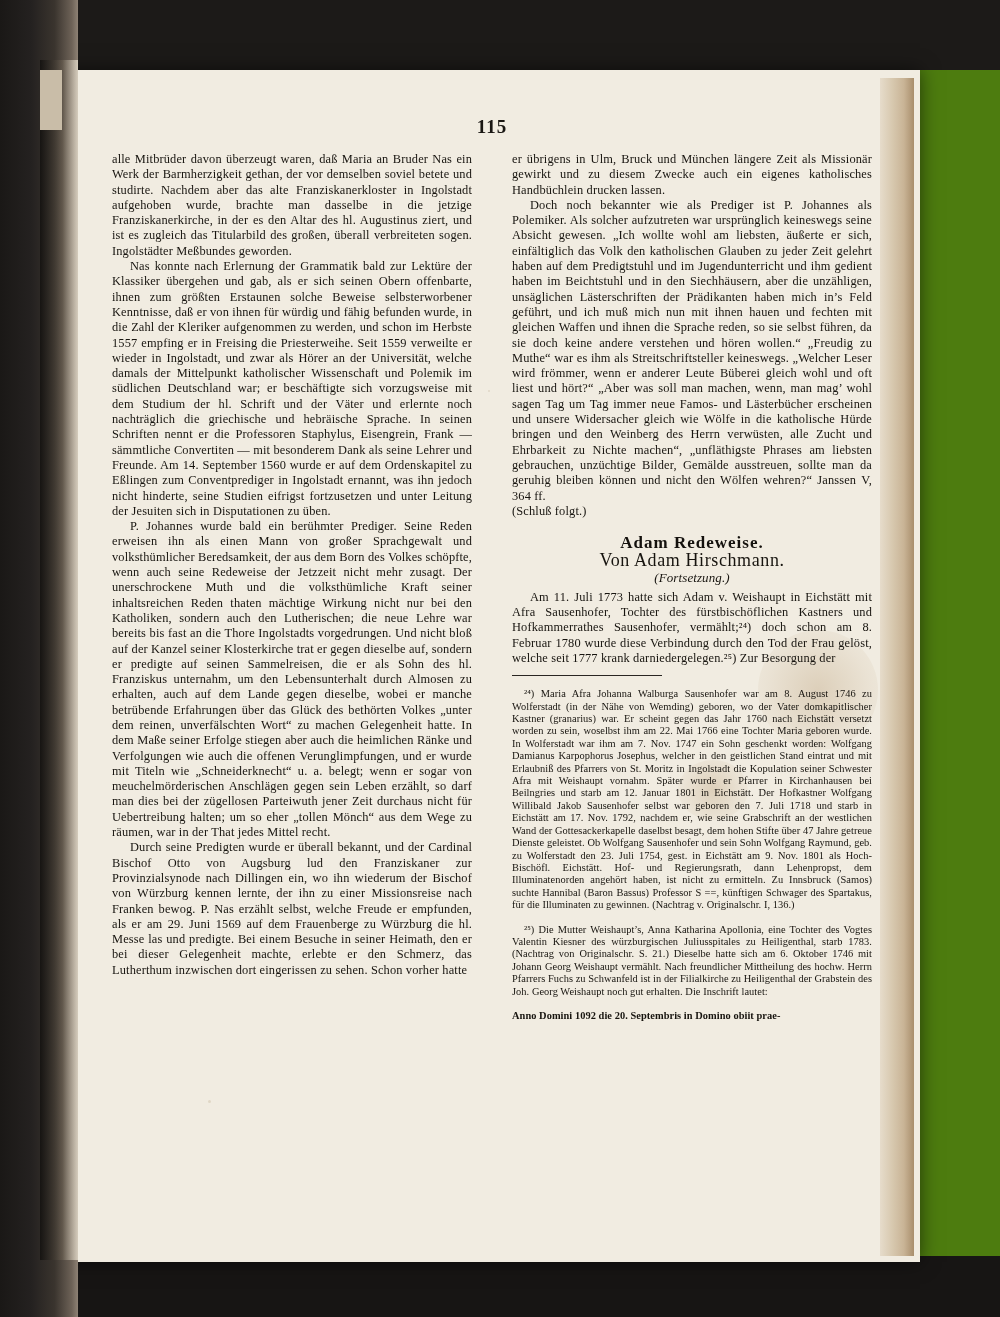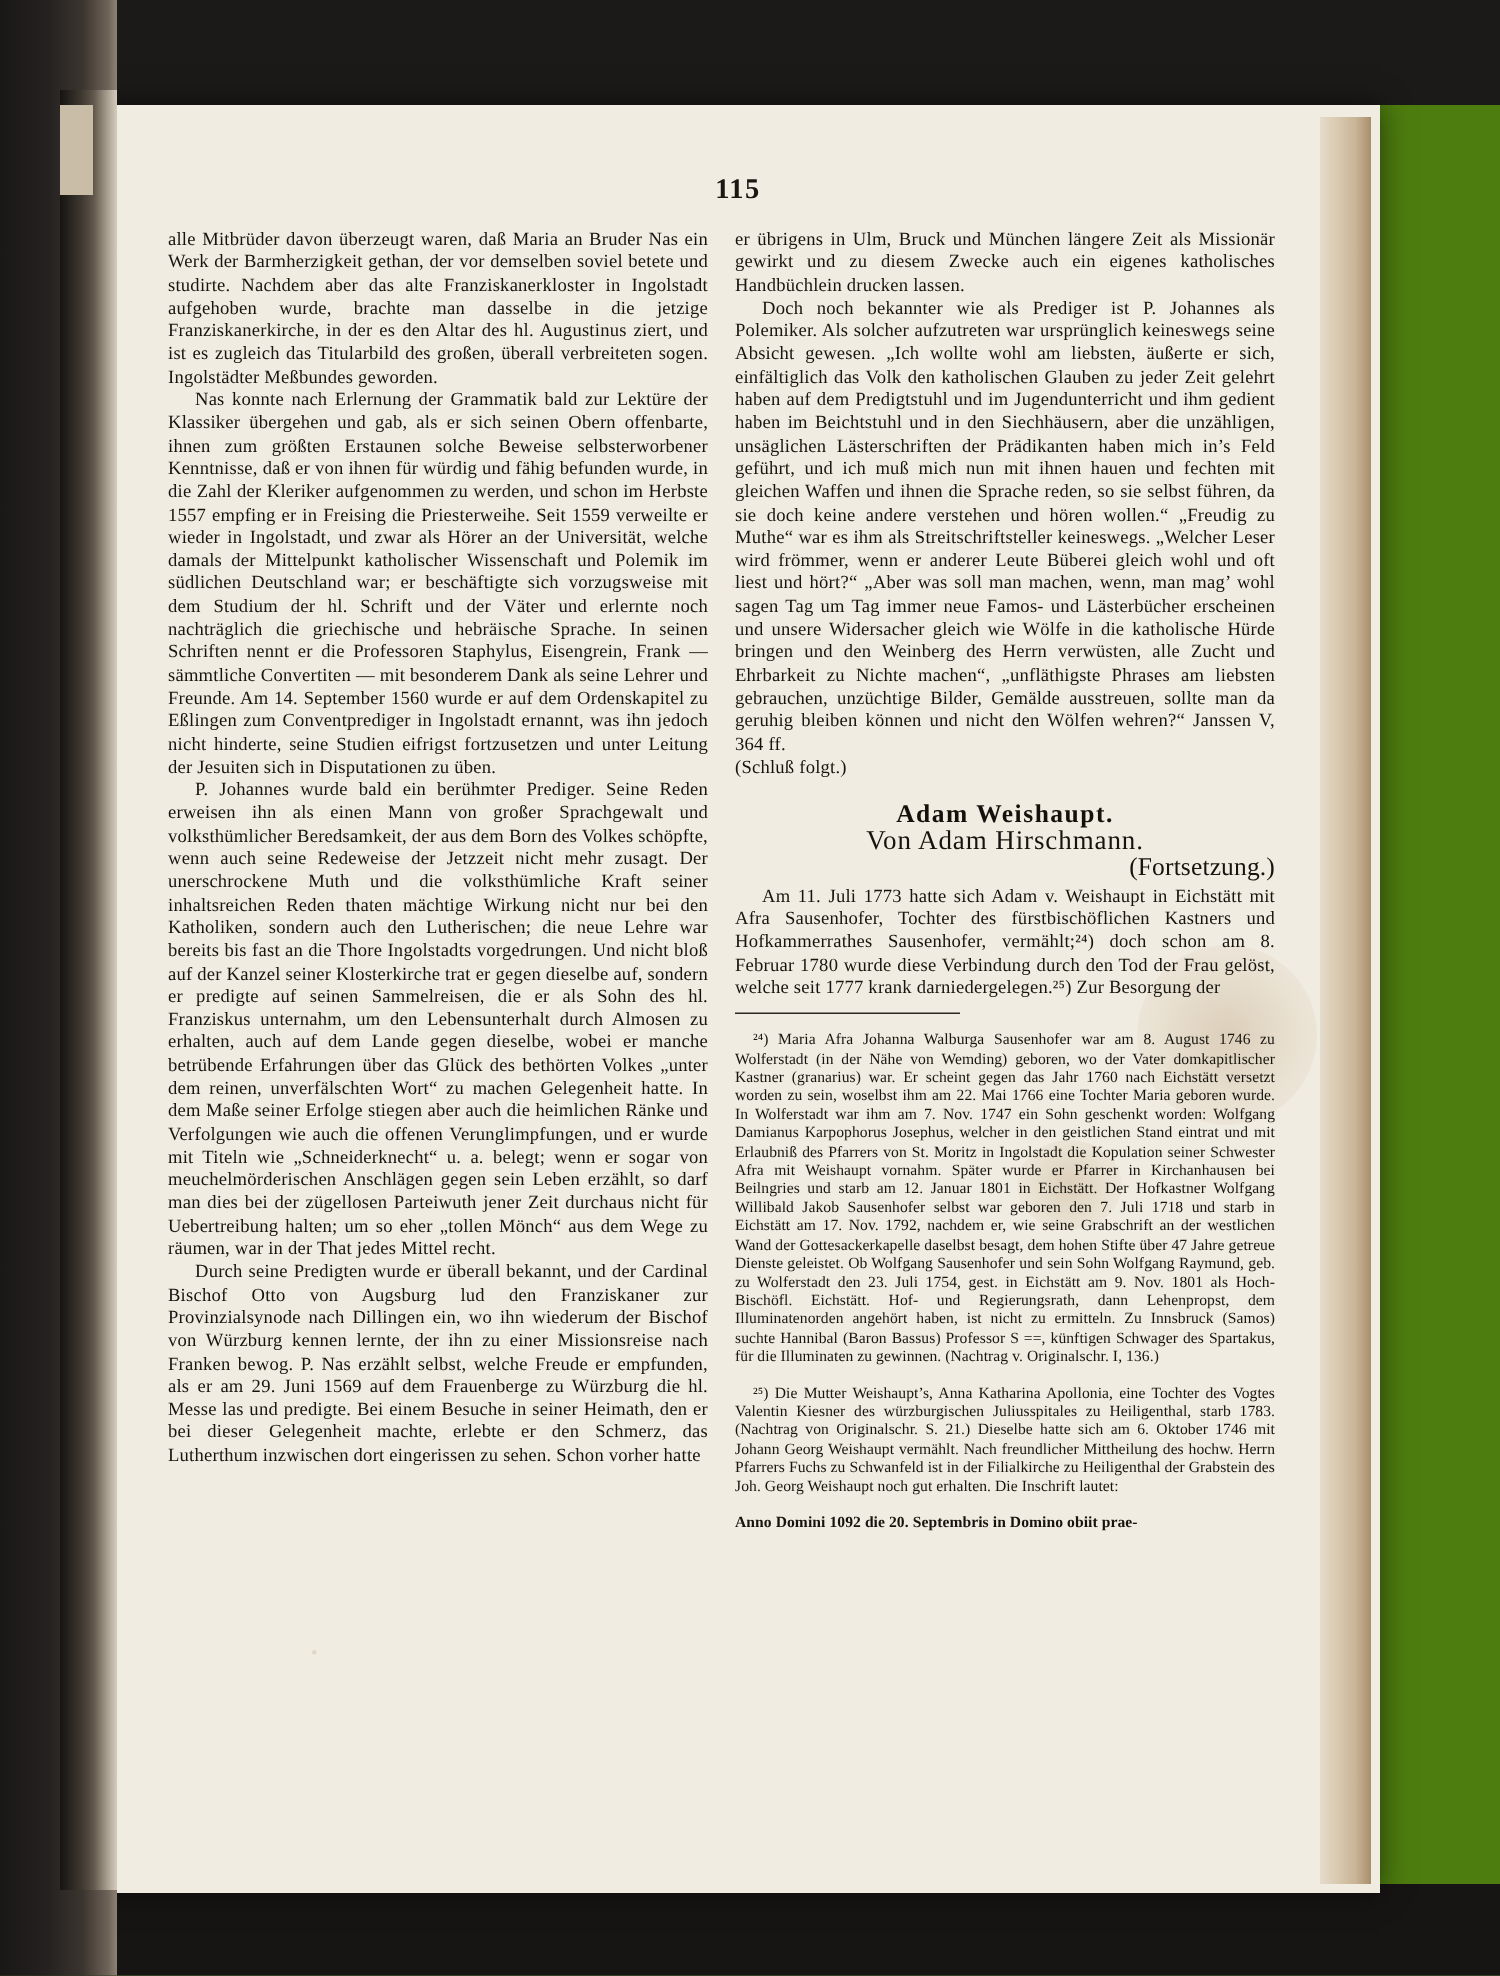--- a/index.html
+++ b/index.html
@@ -99,21 +99,21 @@
     text-align: center;
     font-family: "Liberation Serif", serif;
     font-weight: bold;
     font-size: 19px;
     color: #1a1713;
     margin-bottom: 14px;
     letter-spacing: 1px;
   }
   .cols {
     display: flex;
-    gap: 18px;
+    gap: 40px;
   }
   .col {
     width: 360px;
   }
   p {
     margin: 0 0 0 0;
     text-align: justify;
     color: #17140f;
     font-family: "Liberation Serif", serif;
     font-size: 12.3px;
@@ -142,24 +142,25 @@
     color: #14110d;
   }
   .secsub {
     text-align: center;
     text-indent: 0;
     font-size: 18px;
     margin-bottom: 1px;
     letter-spacing: 0.6px;
   }
   .secnote {
-    text-align: right;
+    text-align: center;
     text-indent: 0;
-    font-size: 17px;
+    font-size: 13px;
     margin-bottom: 5px;
+    font-style: italic;
   }
   .rule {
     border: none;
     border-top: 1px solid #2a2622;
     width: 150px;
     margin: 9px 0 7px 0;
   }
   .fn {
     font-size: 10.4px;
     line-height: 12.4px;
@@ -200,21 +201,21 @@
           <p class="blk">Nas konnte nach Erlernung der Grammatik bald zur Lektüre der Klassiker übergehen und gab, als er sich seinen Obern offenbarte, ihnen zum größten Erstaunen solche Beweise selbsterworbener Kenntnisse, daß er von ihnen für würdig und fähig befunden wurde, in die Zahl der Kleriker aufgenommen zu werden, und schon im Herbste 1557 empfing er in Freising die Priesterweihe. Seit 1559 verweilte er wieder in Ingolstadt, und zwar als Hörer an der Universität, welche damals der Mittelpunkt katholischer Wissenschaft und Polemik im südlichen Deutschland war; er beschäftigte sich vorzugsweise mit dem Studium der hl. Schrift und der Väter und erlernte noch nachträglich die griechische und hebräische Sprache. In seinen Schriften nennt er die Professoren Staphylus, Eisengrein, Frank — sämmtliche Convertiten — mit besonderem Dank als seine Lehrer und Freunde. Am 14. September 1560 wurde er auf dem Ordenskapitel zu Eßlingen zum Conventprediger in Ingolstadt ernannt, was ihn jedoch nicht hinderte, seine Studien eifrigst fortzusetzen und unter Leitung der Jesuiten sich in Disputationen zu üben.</p>
           <p class="blk">P. Johannes wurde bald ein berühmter Prediger. Seine Reden erweisen ihn als einen Mann von großer Sprachgewalt und volksthümlicher Beredsamkeit, der aus dem Born des Volkes schöpfte, wenn auch seine Redeweise der Jetzzeit nicht mehr zusagt. Der unerschrockene Muth und die volksthümliche Kraft seiner inhaltsreichen Reden thaten mächtige Wirkung nicht nur bei den Katholiken, sondern auch den Lutherischen; die neue Lehre war bereits bis fast an die Thore Ingolstadts vorgedrungen. Und nicht bloß auf der Kanzel seiner Klosterkirche trat er gegen dieselbe auf, sondern er predigte auf seinen Sammelreisen, die er als Sohn des hl. Franziskus unternahm, um den Lebensunterhalt durch Almosen zu erhalten, auch auf dem Lande gegen dieselbe, wobei er manche betrübende Erfahrungen über das Glück des bethörten Volkes „unter dem reinen, unverfälschten Wort“ zu machen Gelegenheit hatte. In dem Maße seiner Erfolge stiegen aber auch die heimlichen Ränke und Verfolgungen wie auch die offenen Verunglimpfungen, und er wurde mit Titeln wie „Schneiderknecht“ u. a. belegt; wenn er sogar von meuchelmörderischen Anschlägen gegen sein Leben erzählt, so darf man dies bei der zügellosen Parteiwuth jener Zeit durchaus nicht für Uebertreibung halten; um so eher „tollen Mönch“ aus dem Wege zu räumen, war in der That jedes Mittel recht.</p>
           <p class="blk">Durch seine Predigten wurde er überall bekannt, und der Cardinal Bischof Otto von Augsburg lud den Franziskaner zur Provinzialsynode nach Dillingen ein, wo ihn wiederum der Bischof von Würzburg kennen lernte, der ihn zu einer Missionsreise nach Franken bewog. P. Nas erzählt selbst, welche Freude er empfunden, als er am 29. Juni 1569 auf dem Frauenberge zu Würzburg die hl. Messe las und predigte. Bei einem Besuche in seiner Heimath, den er bei dieser Gelegenheit machte, erlebte er den Schmerz, das Lutherthum inzwischen dort eingerissen zu sehen. Schon vorher hatte</p>
         </div>
 
         <div class="col">
           <p class="blk noindent">er übrigens in Ulm, Bruck und München längere Zeit als Missionär gewirkt und zu diesem Zwecke auch ein eigenes katholisches Handbüchlein drucken lassen.</p>
           <p class="blk">Doch noch bekannter wie als Prediger ist P. Johannes als Polemiker. Als solcher aufzutreten war ursprünglich keineswegs seine Absicht gewesen. „Ich wollte wohl am liebsten, äußerte er sich, einfältiglich das Volk den katholischen Glauben zu jeder Zeit gelehrt haben auf dem Predigtstuhl und im Jugendunterricht und ihm gedient haben im Beichtstuhl und in den Siechhäusern, aber die unzähligen, unsäglichen Lästerschriften der Prädikanten haben mich in’s Feld geführt, und ich muß mich nun mit ihnen hauen und fechten mit gleichen Waffen und ihnen die Sprache reden, so sie selbst führen, da sie doch keine andere verstehen und hören wollen.“ „Freudig zu Muthe“ war es ihm als Streitschriftsteller keineswegs. „Welcher Leser wird frömmer, wenn er anderer Leute Büberei gleich wohl und oft liest und hört?“ „Aber was soll man machen, wenn, man mag’ wohl sagen Tag um Tag immer neue Famos- und Lästerbücher erscheinen und unsere Widersacher gleich wie Wölfe in die katholische Hürde bringen und den Weinberg des Herrn verwüsten, alle Zucht und Ehrbarkeit zu Nichte machen“, „unfläthigste Phrases am liebsten gebrauchen, unzüchtige Bilder, Gemälde ausstreuen, sollte man da geruhig bleiben können und nicht den Wölfen wehren?“ Janssen V, 364 ff.</p>
           <p class="blk right-align">(Schluß folgt.)</p>
 
-          <p class="sechead">Adam Weishaupt.</p>
+          <p class="sechead">Adam Redeweise.</p>
           <p class="secsub">Von Adam Hirschmann.</p>
           <p class="secnote">(Fortsetzung.)</p>
           <p class="blk">Am 11. Juli 1773 hatte sich Adam v. Weishaupt in Eichstätt mit Afra Sausenhofer, Tochter des fürstbischöflichen Kastners und Hofkammerrathes Sausenhofer, vermählt;²⁴) doch schon am 8. Februar 1780 wurde diese Verbindung durch den Tod der Frau gelöst, welche seit 1777 krank darniedergelegen.²⁵) Zur Besorgung der</p>
 
           <hr class="rule">
 
           <p class="fn">²⁴) Maria Afra Johanna Walburga Sausenhofer war am 8. August 1746 zu Wolferstadt (in der Nähe von Wemding) geboren, wo der Vater domkapitlischer Kastner (granarius) war. Er scheint gegen das Jahr 1760 nach Eichstätt versetzt worden zu sein, woselbst ihm am 22. Mai 1766 eine Tochter Maria geboren wurde. In Wolferstadt war ihm am 7. Nov. 1747 ein Sohn geschenkt worden: Wolfgang Damianus Karpophorus Josephus, welcher in den geistlichen Stand eintrat und mit Erlaubniß des Pfarrers von St. Moritz in Ingolstadt die Kopulation seiner Schwester Afra mit Weishaupt vornahm. Später wurde er Pfarrer in Kirchanhausen bei Beilngries und starb am 12. Januar 1801 in Eichstätt. Der Hofkastner Wolfgang Willibald Jakob Sausenhofer selbst war geboren den 7. Juli 1718 und starb in Eichstätt am 17. Nov. 1792, nachdem er, wie seine Grabschrift an der westlichen Wand der Gottesackerkapelle daselbst besagt, dem hohen Stifte über 47 Jahre getreue Dienste geleistet. Ob Wolfgang Sausenhofer und sein Sohn Wolfgang Raymund, geb. zu Wolferstadt den 23. Juli 1754, gest. in Eichstätt am 9. Nov. 1801 als Hoch-Bischöfl. Eichstätt. Hof- und Regierungsrath, dann Lehenpropst, dem Illuminatenorden angehört haben, ist nicht zu ermitteln. Zu Innsbruck (Samos) suchte Hannibal (Baron Bassus) Professor S ==, künftigen Schwager des Spartakus, für die Illuminaten zu gewinnen. (Nachtrag v. Originalschr. I, 136.)</p>
           <p class="fn">²⁵) Die Mutter Weishaupt’s, Anna Katharina Apollonia, eine Tochter des Vogtes Valentin Kiesner des würzburgischen Juliusspitales zu Heiligenthal, starb 1783. (Nachtrag von Originalschr. S. 21.) Dieselbe hatte sich am 6. Oktober 1746 mit Johann Georg Weishaupt vermählt. Nach freundlicher Mittheilung des hochw. Herrn Pfarrers Fuchs zu Schwanfeld ist in der Filialkirche zu Heiligenthal der Grabstein des Joh. Georg Weishaupt noch gut erhalten. Die Inschrift lautet:</p>
           <p class="fn fn-latin" style="text-indent:0;">Anno Domini 1092 die 20. Septembris in Domino obiit prae-</p>
         </div>

